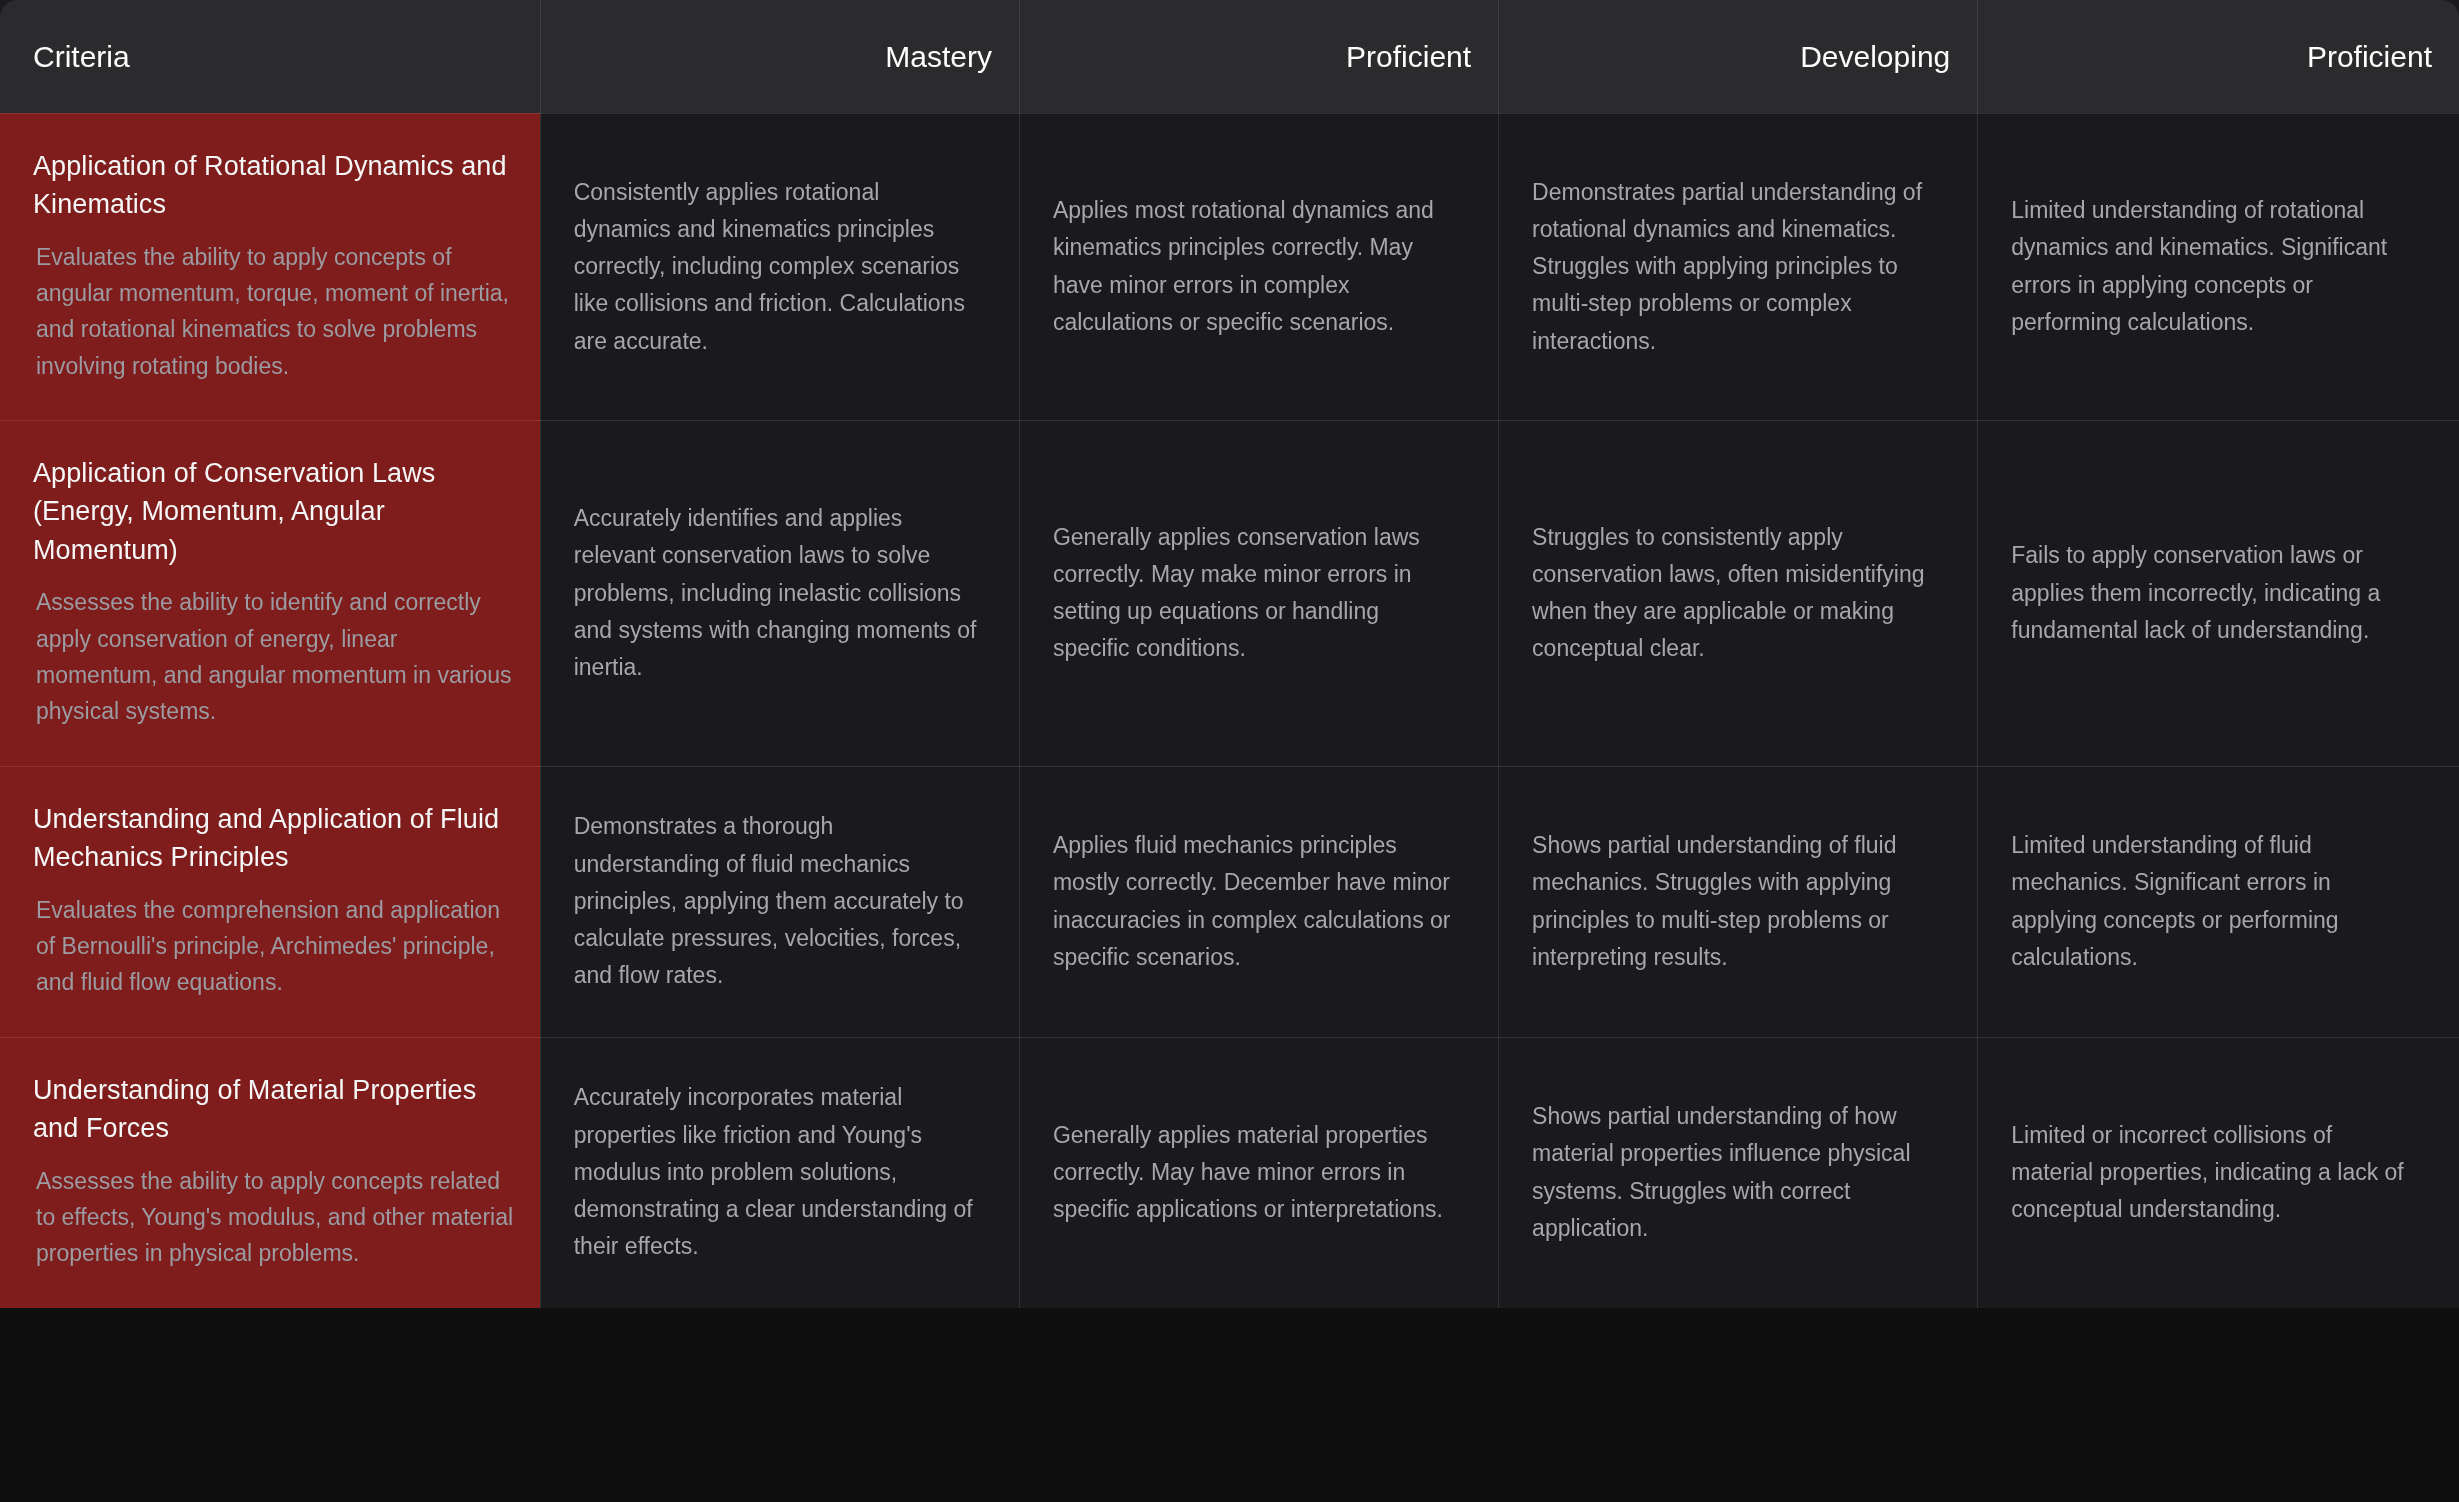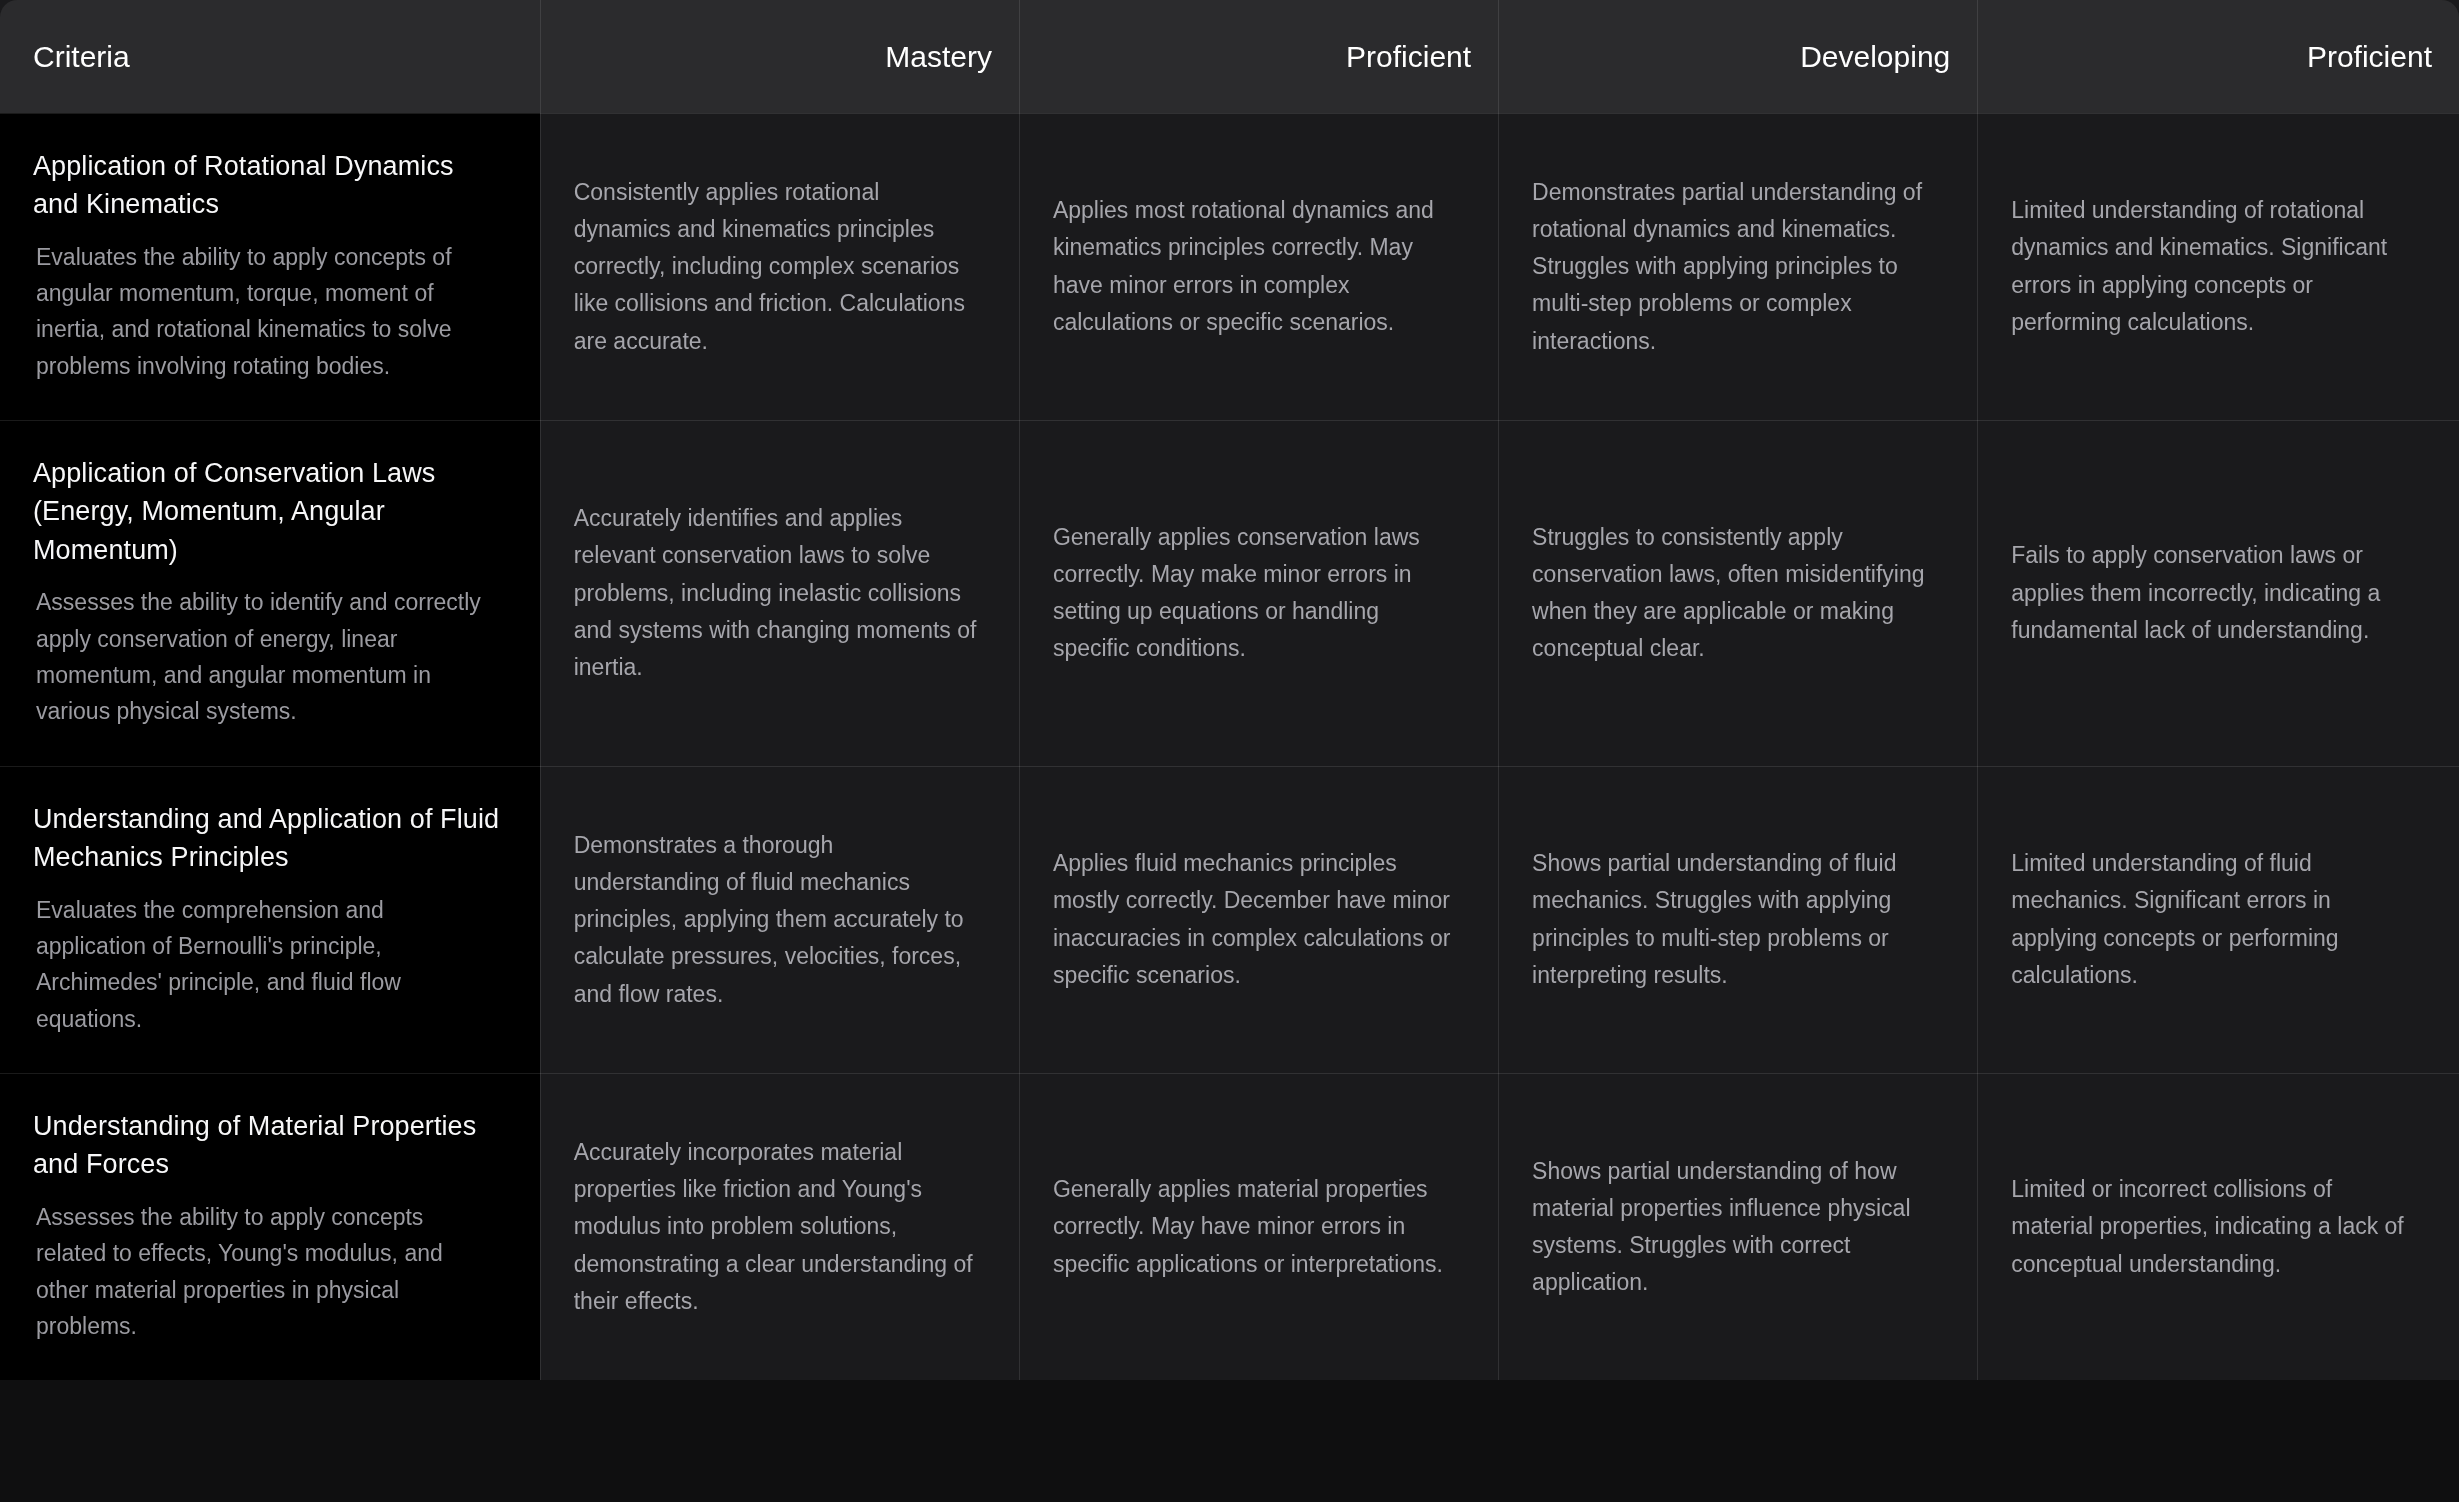--- a/index.html
+++ b/index.html
@@ -58,22 +58,22 @@
   tbody td {
     border-right: 1px solid rgba(255,255,255,0.10);
     border-bottom: 1px solid rgba(255,255,255,0.10);
     vertical-align: middle;
     box-sizing: border-box;
   }
   tbody td:last-child { border-right: none; }
   tbody tr:last-child td { border-bottom: none; }
 
   td.criteria-cell {
-    background: #000000;
-    padding: 33px 38px 33px 33px;
+    background: #7f1d1d;
+    padding: 33px 20px 33px 33px;
     vertical-align: middle;
   }
   .criteria-title {
     color: #f7f7f8;
     font-size: 27px;
     line-height: 1.42;
     font-weight: 400;
     letter-spacing: 0.1px;
     margin: 0 0 15.4px 0;
   }

